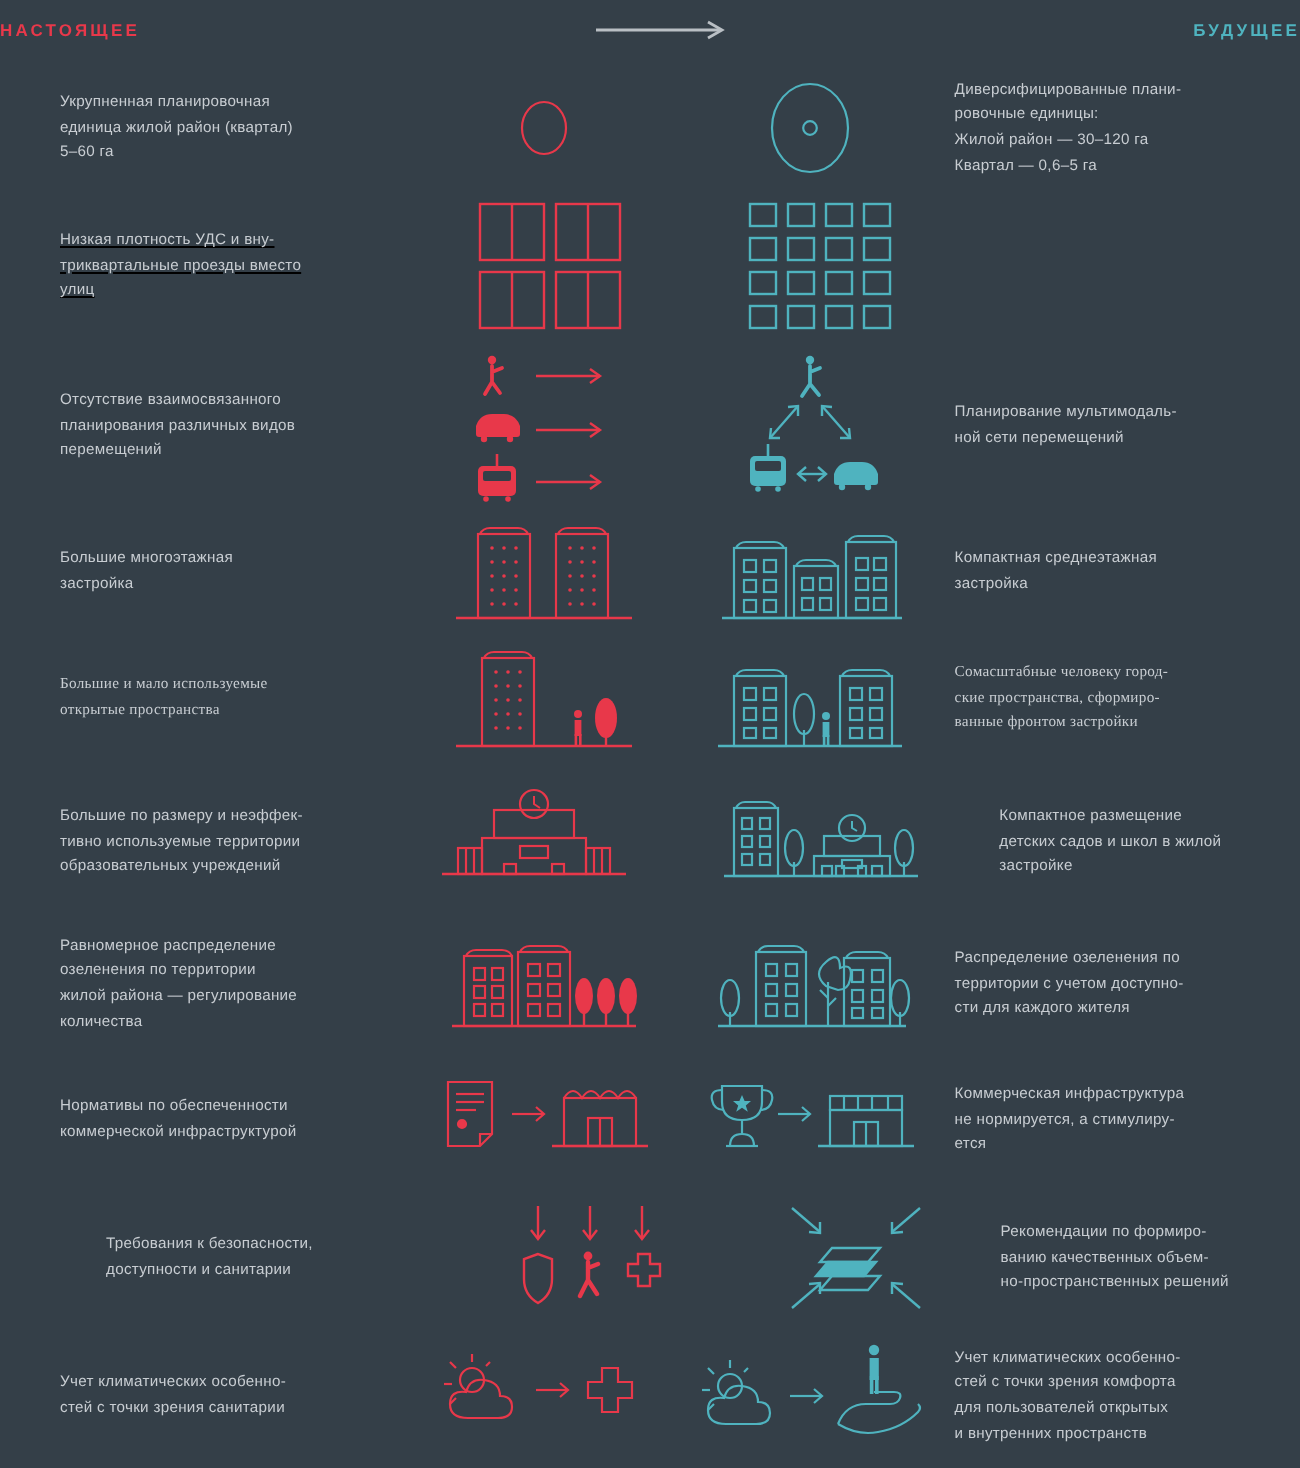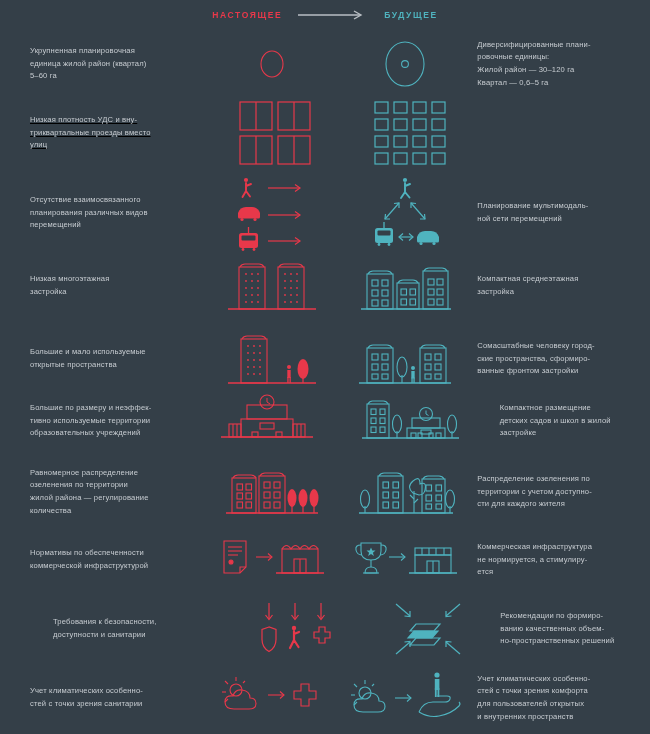--- a/index.html
+++ b/index.html
@@ -17,21 +17,21 @@
     background: #343f48;
   }
 
   
   .header {
     position: absolute;
     top: 0; left: 0;
     width: 650px; height: 30px;
     display: flex;
     align-items: center;
-    justify-content: center;
+    justify-content: space-between;
     gap: 16px;
   }
   .hdr-label {
     font-size: 8.5px;
     font-weight: bold;
     letter-spacing: 1.6px;
   }
   .hdr-present { color: #e8384a; }
   .hdr-future  { color: #4fb3bf; }
   .hdr-arrow { display: flex; align-items: center; }
@@ -213,21 +213,21 @@
           <polyline points="40,58.5 36,62 40,65.5"></polyline>
             <polyline points="46,58.5 50,62 46,65.5"></polyline>
         </g>
       </svg>
     </div>
     <div class="txt txt-right">Планирование мультимодаль-
 ной сети перемещений</div>
   </div>
 
   <div class="row" style="top:255px;height:62px;">
-    <div class="txt txt-left">Низкая многоэтажная
+    <div class="txt txt-left">Большие многоэтажная
 застройка</div>
     <div class="icon-cell icon-left">
       <svg width="96" height="58" viewBox="0 0 96 58">
         <g fill="none" stroke="#e8384a" stroke-width="1.1">
           <path d="M16 10 q1.5-3 5-3 h14 q3.5 0 5 3"></path>
           <rect x="15" y="10" width="26" height="42"></rect>
           <path d="M55 10 q1.5-3 5-3 h14 q3.5 0 5 3"></path>
           <rect x="54" y="10" width="26" height="42"></rect>
           <line x1="4" y1="52" x2="92" y2="52" stroke-width="1.3"></line>
         </g>
@@ -291,21 +291,21 @@
           <rect x="71" y="42" width="6" height="6"></rect>
             <rect x="80" y="42" width="6" height="6"></rect>
           <line x1="4" y1="52" x2="94" y2="52" stroke-width="1.3"></line>
         </g>
       </svg>
     </div>
     <div class="txt txt-right">Компактная среднеэтажная
 застройка</div>
   </div>
 
-  <div class="row" style="top:326px;height:66px;">
+  <div class="row" style="top:316px;height:66px;font-family:Liberation Serif, serif;">
     <div class="txt txt-left">Большие и мало используемые
 открытые пространства</div>
     <div class="icon-cell icon-left">
       <svg width="96" height="60" viewBox="0 0 96 60">
         <g fill="none" stroke="#e8384a" stroke-width="1.1">
           <path d="M18 10 q1.5-3 5-3 h14 q3.5 0 5 3"></path>
           <rect x="17" y="10" width="26" height="44"></rect>
           <line x1="4" y1="54" x2="92" y2="54" stroke-width="1.3"></line>
         </g>
         <g fill="#e8384a">

